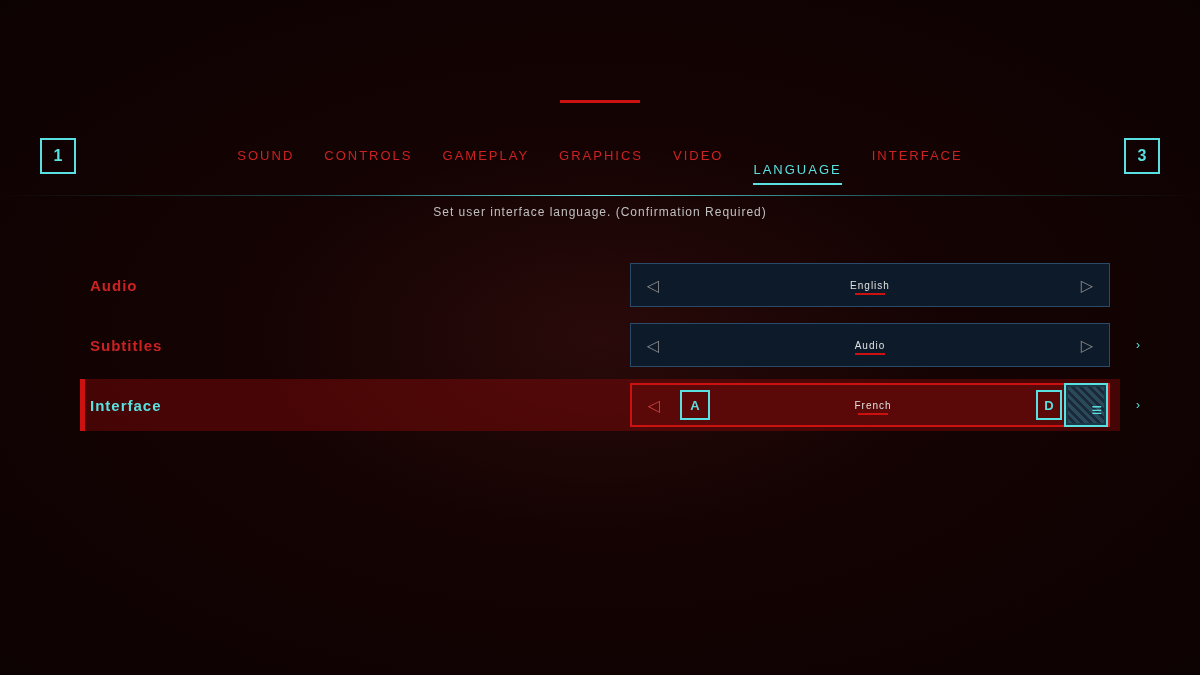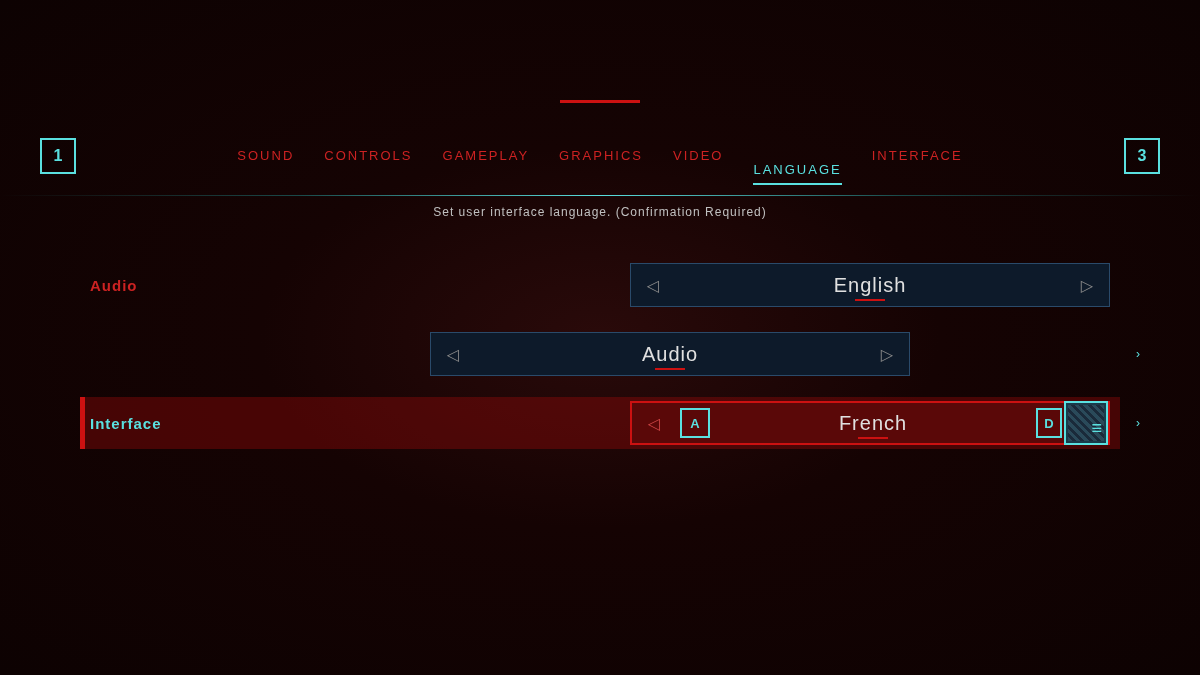--- a/index.html
+++ b/index.html
@@ -109,21 +109,21 @@
       color: #c0c0c0;
       font-size: 12px;
       letter-spacing: 1px;
       margin-bottom: 40px;
     }
 
     
     .settings-list {
       display: flex;
       flex-direction: column;
-      gap: 17px;
+      gap: 8px;
     }
 
     .setting-row {
       display: flex;
       align-items: center;
       height: 52px;
       padding: 0 10px;
       position: relative;
     }
 
@@ -186,21 +186,21 @@
       font-size: 13px;
       font-weight: bold;
       margin-left: 4px;
       flex-shrink: 0;
     }
 
     .control-value {
       flex: 1;
       text-align: center;
       color: #e0e0e0;
-      font-size: 20px;
+      font-size: 10px;
       letter-spacing: 1px;
       position: relative;
     }
 
     .control-value::after {
       content: '';
       position: absolute;
       bottom: -4px;
       left: 50%;
       transform: translateX(-50%);
@@ -324,20 +324,21 @@
     <div class="setting-row">
       <span class="setting-label">Audio</span>
       <div class="setting-control">
         <div class="arrow-btn">◁</div>
         <span class="control-value">English</span>
         <div class="arrow-btn">▷</div>
       </div>
     </div>
 
     <div class="setting-row">
+      <span class="setting-label">Subtitles</span>
       <div class="setting-control">
         <div class="arrow-btn">◁</div>
         <span class="control-value">Audio</span>
         <div class="arrow-btn">▷</div>
       </div>
       <span class="right-indicator">›</span>
     </div>
 
     <div class="setting-row highlighted">
       <div class="highlight-bar"></div>

